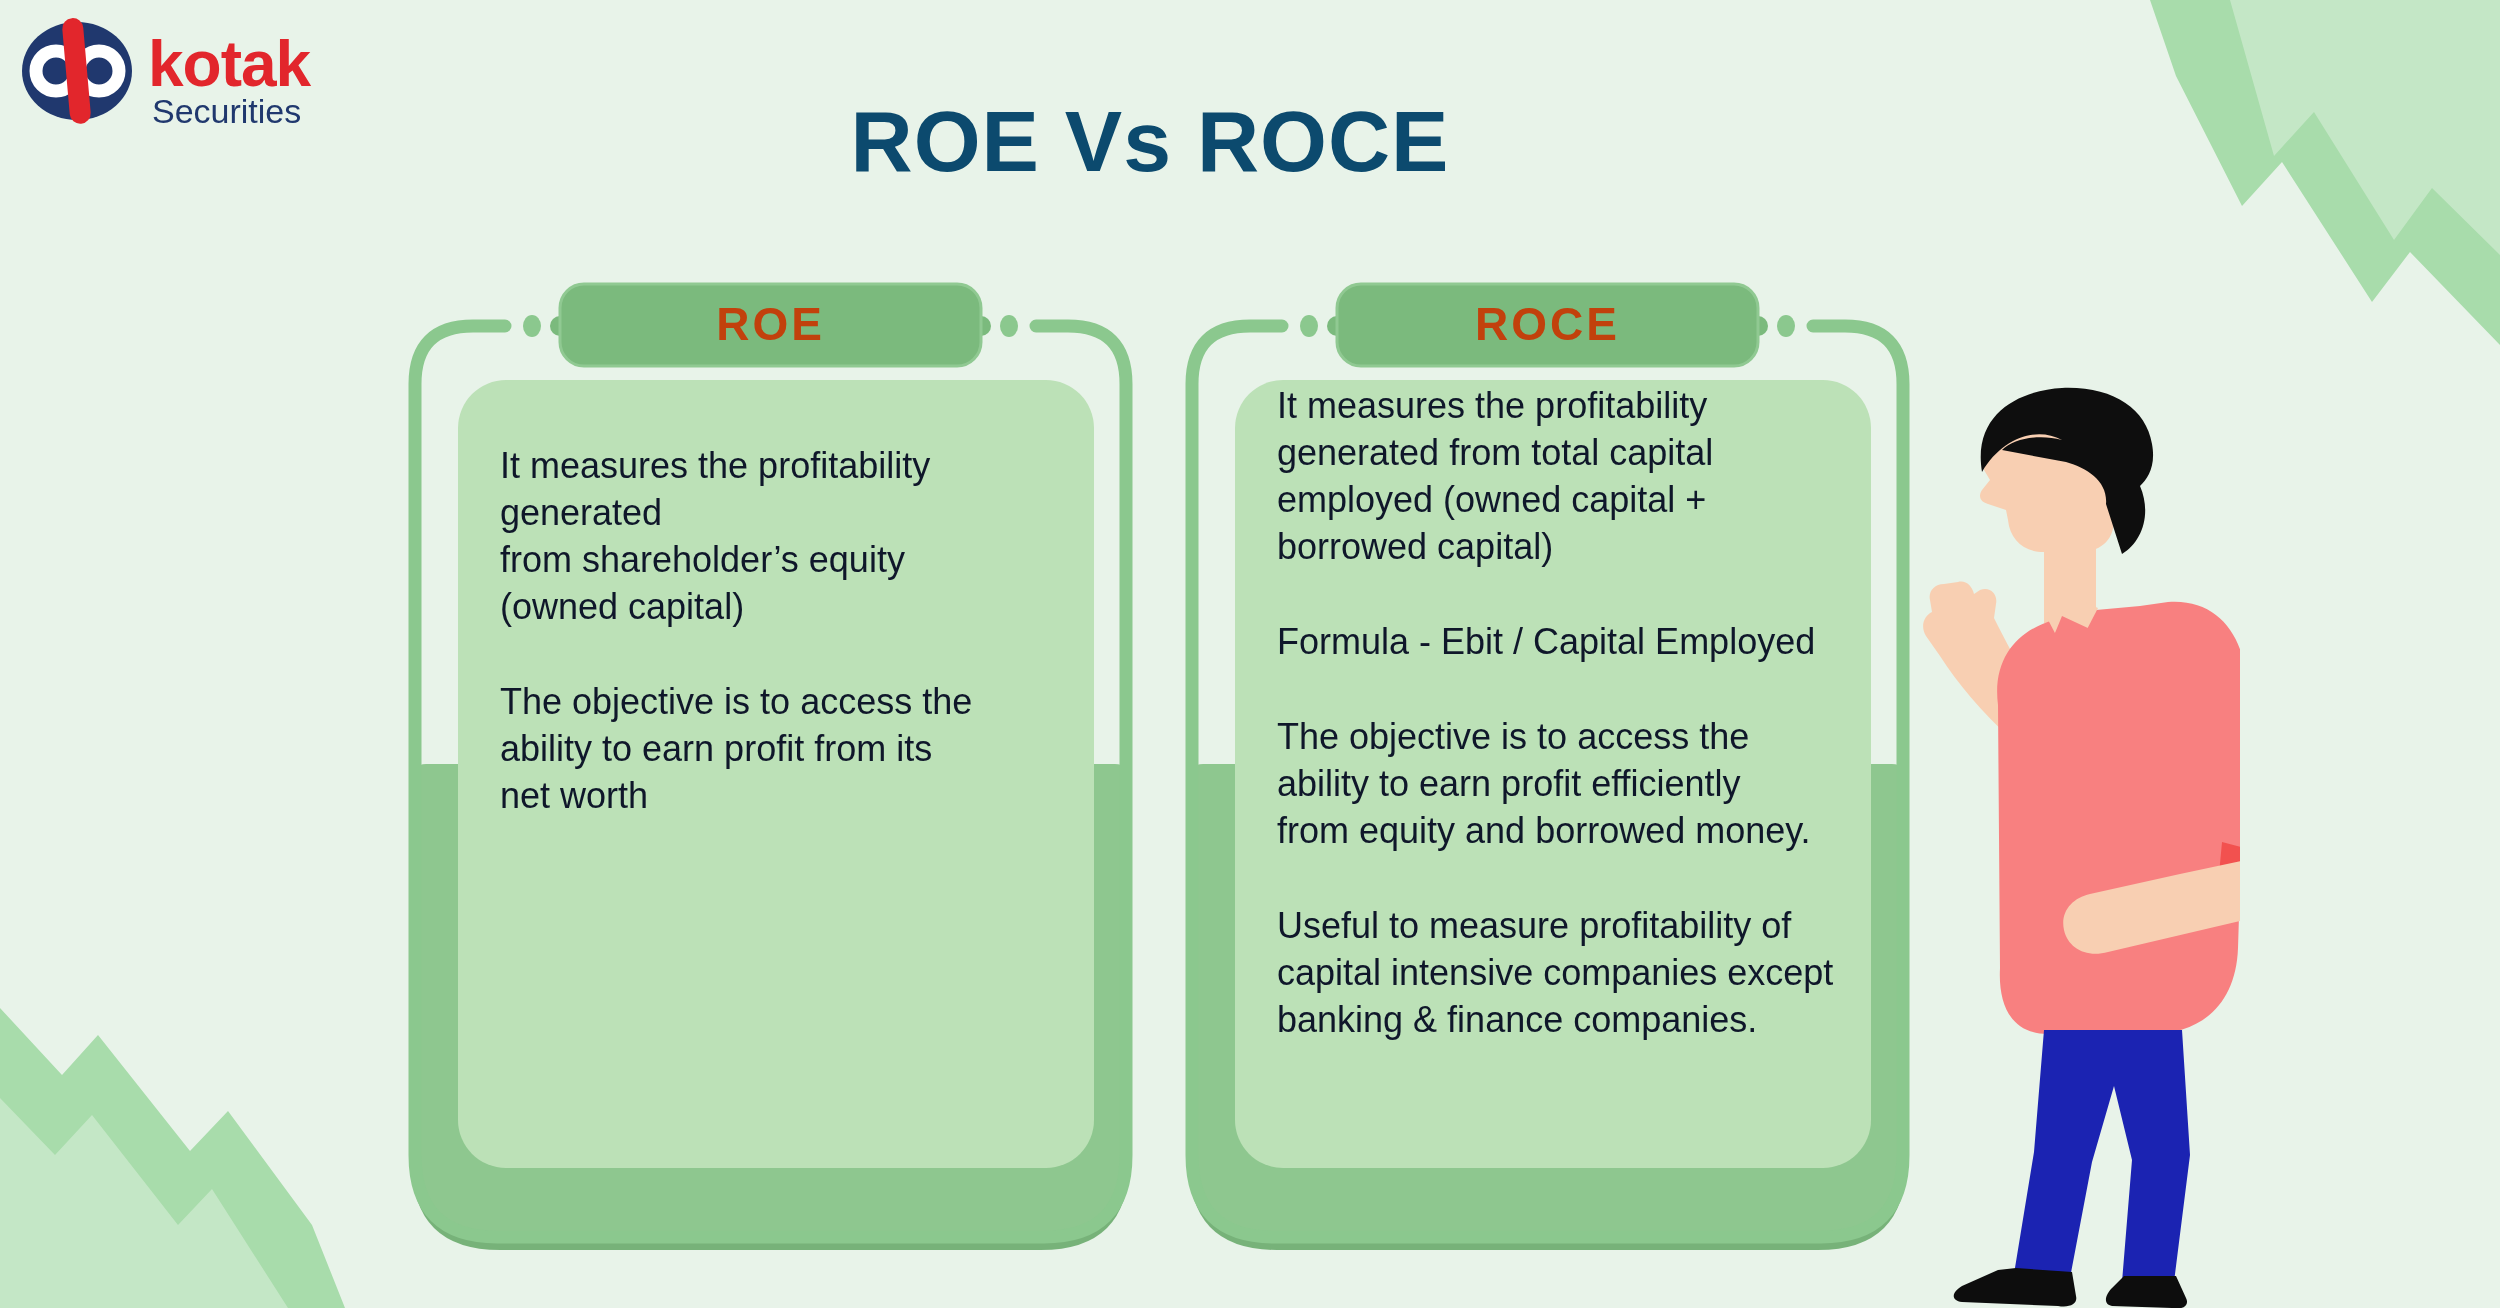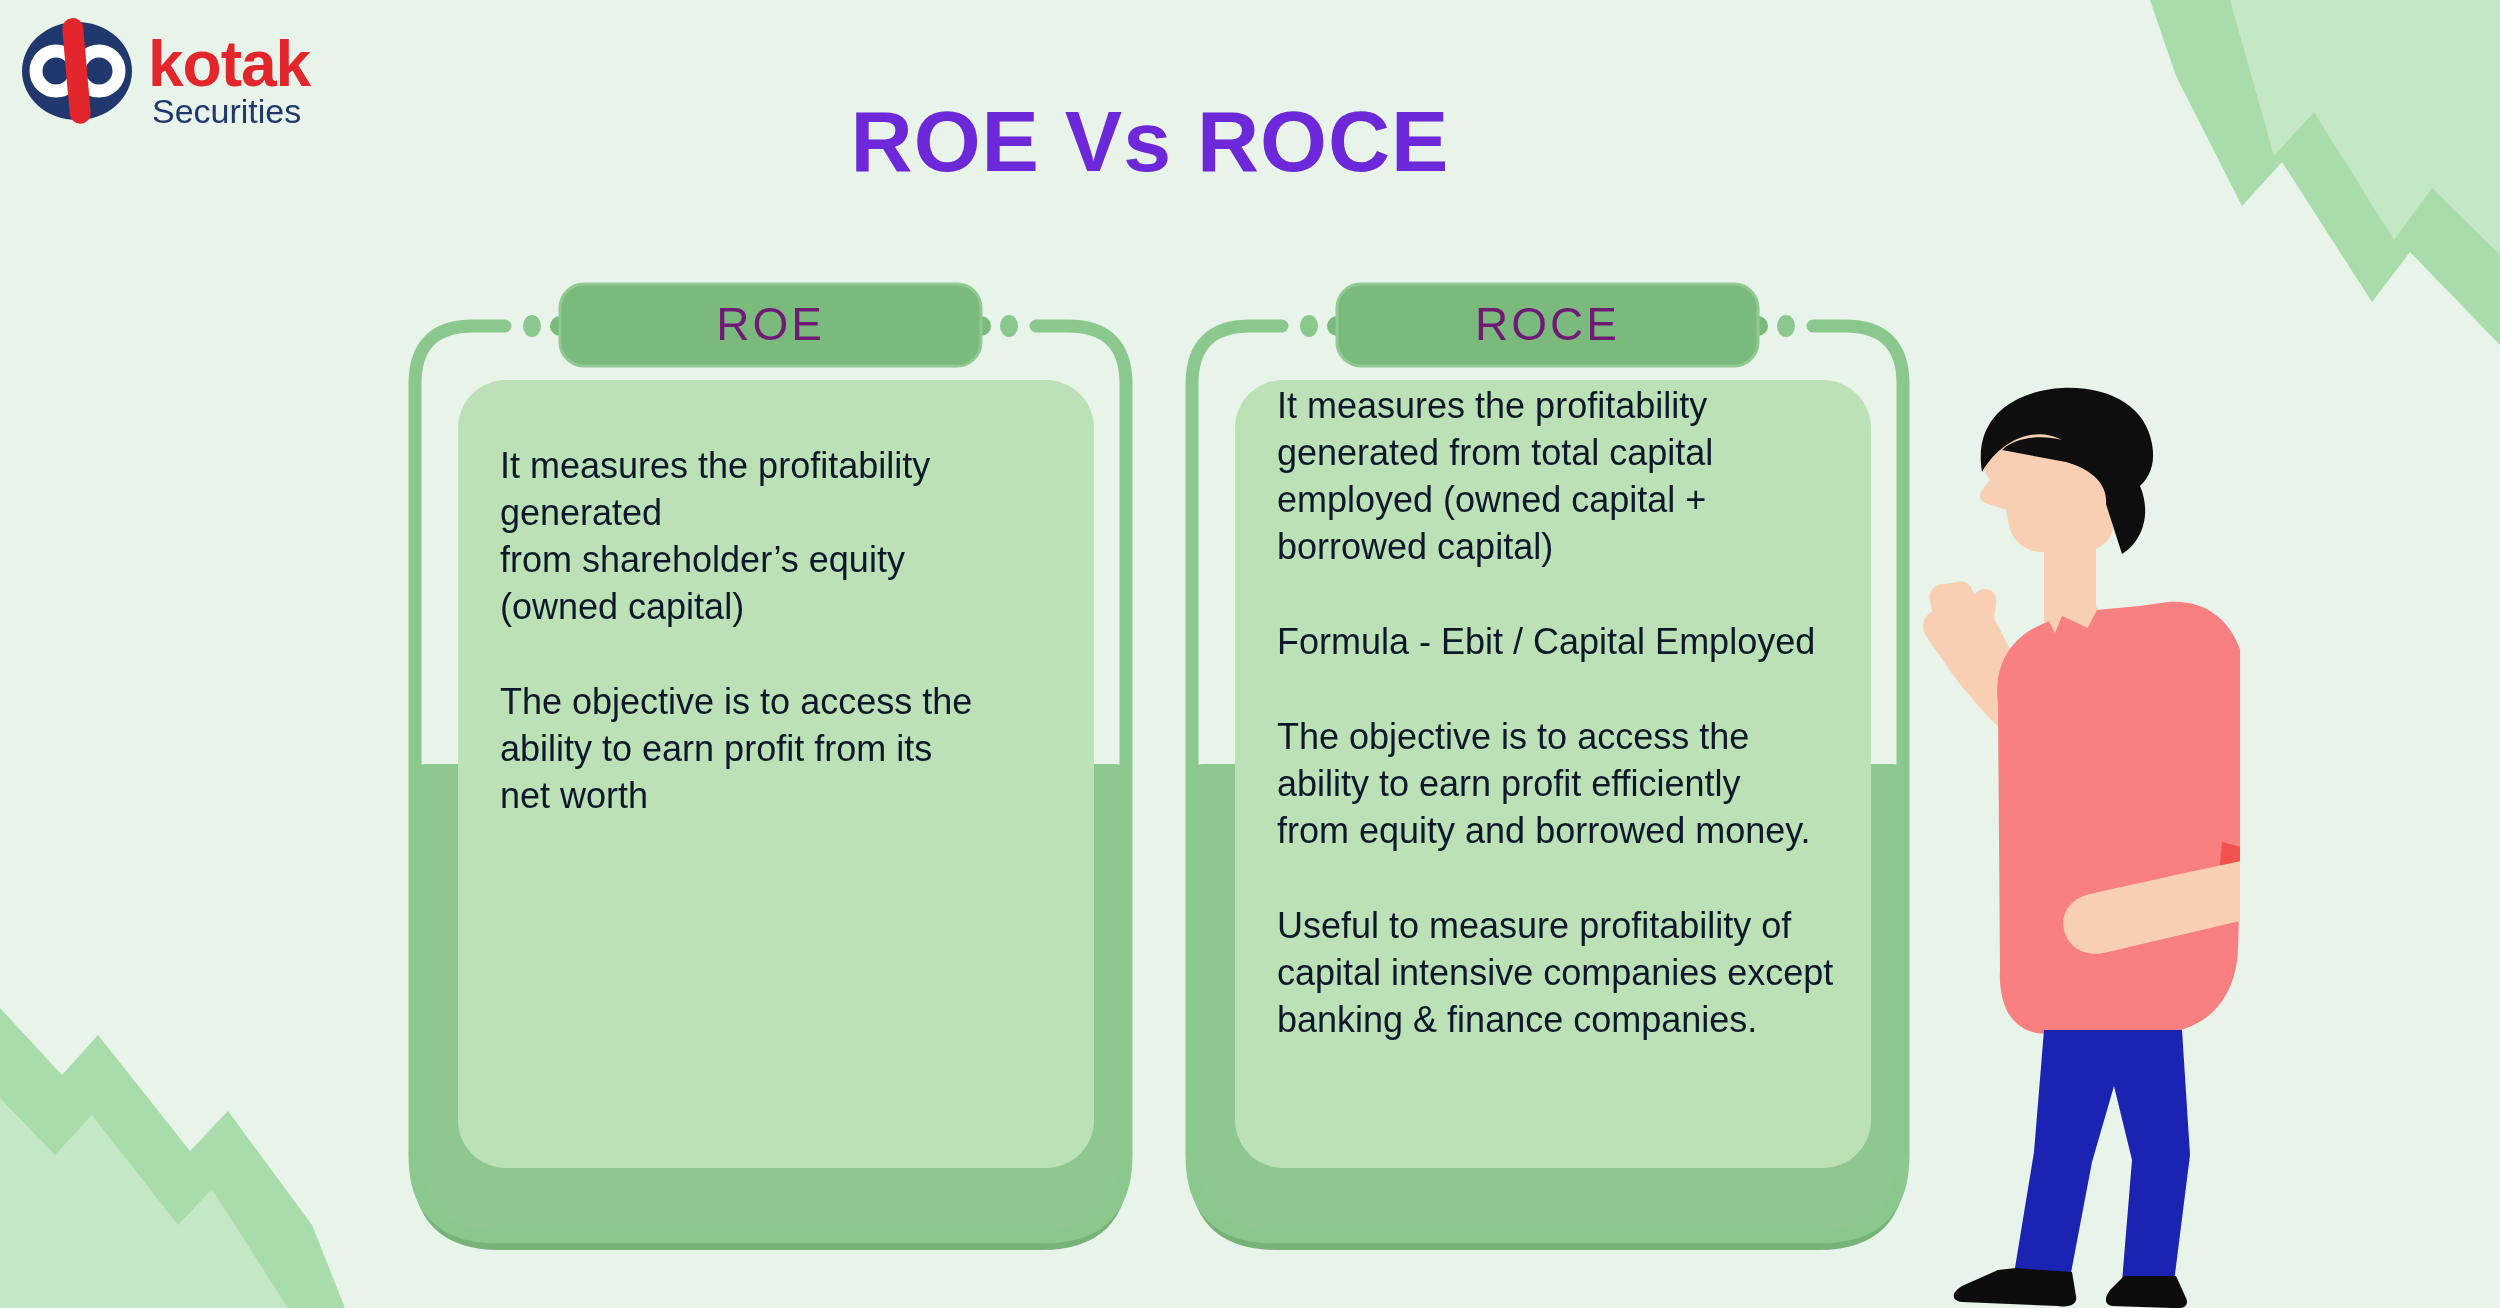--- a/index.html
+++ b/index.html
@@ -9,31 +9,31 @@
     font-family:"Liberation Sans", sans-serif;
   }
   
   .deco{position:absolute;pointer-events:none;}
   
   .logo-svg{position:absolute;left:0;top:0;width:480px;height:220px;}
   
   .page-title{
     position:absolute;left:780px;top:92px;width:740px;
     text-align:center;font-size:86px;font-weight:800;letter-spacing:1px;
-    color:#6d28d9;
+    color:#0c4a6e;
   }
   
   .card{position:absolute;top:282px;width:725px;height:980px;}
   .card.roe{left:408px;}
   .card.roce{left:1185px;}
   .card-svg{position:absolute;left:0;top:0;width:725px;height:980px;}
   .badge-label{
     position:absolute;left:152px;top:0;width:421px;height:84px;
     display:flex;align-items:center;justify-content:center;
-    color:#701a75;font-size:46px;font-weight:normal;letter-spacing:3px;
+    color:#c2410c;font-size:46px;font-weight:bold;letter-spacing:3px;
   }
   .card-text{
     position:absolute;left:92px;width:575px;
     color:#0f172a;font-size:36px;line-height:47px;
   }
   .card.roe .card-text{top:160px;}
   .card.roce .card-text{top:100px;}
   .card-text p{margin:0 0 48px 0;white-space:pre-line;}
   .card-text p:last-child{margin-bottom:0;}
   

